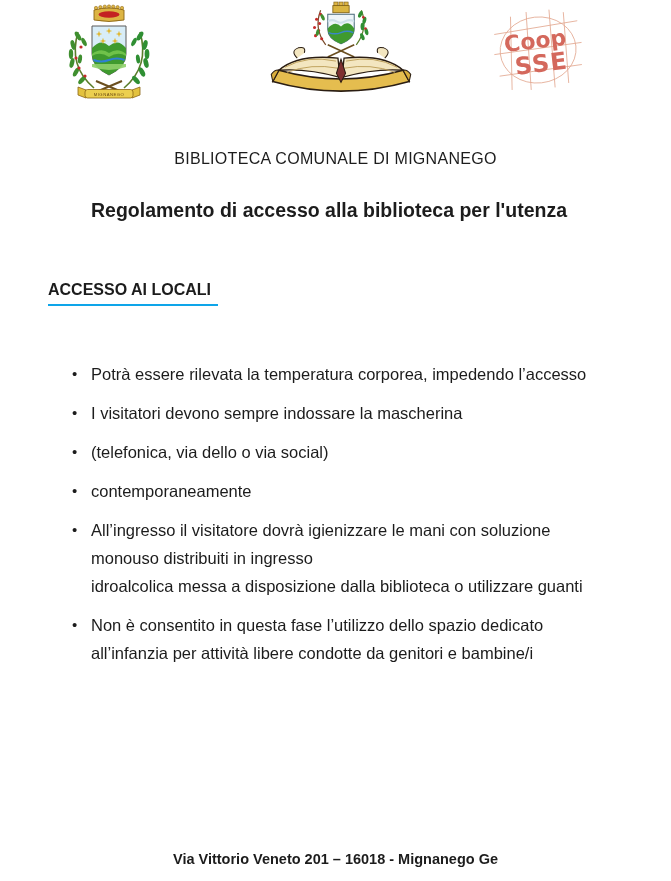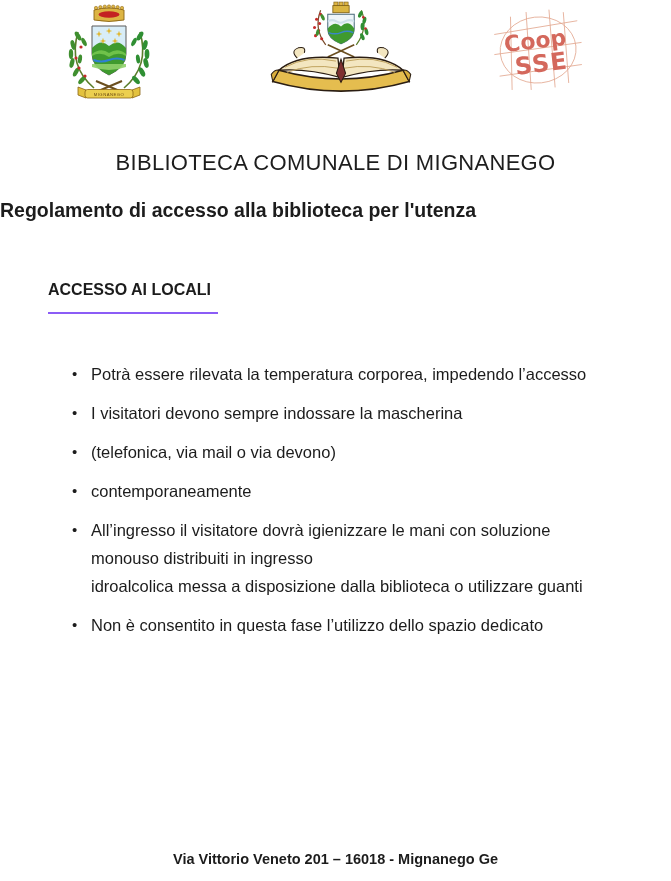--- a/index.html
+++ b/index.html
@@ -11,35 +11,35 @@
     font-family:"Liberation Sans",sans-serif;
     color:#1c1c1c;
     overflow:hidden;
   }
   .logo{position:absolute;}
   .logo-stemma{left:52px;top:2px;}
   .logo-biblioteca{left:264px;top:0px;}
   .logo-coop{left:492px;top:8px;}
   .doc-title{
     position:absolute;top:150px;left:0;width:671px;
-    text-align:center;font-size:22px;font-weight:400;
+    text-align:center;font-size:16px;font-weight:400;
     letter-spacing:0.3px;color:#1d1d1d;white-space:pre;
   }
   .doc-subtitle{
     position:absolute;top:199px;left:0;width:586px;
-    font-size:19.5px;font-weight:700;white-space:pre;
+    text-align:center;font-size:19.5px;font-weight:700;white-space:pre;padding-left:36px;
   }
   .section-heading{
     position:absolute;top:281px;left:48px;
     font-size:16px;font-weight:700;
   }
   .section-heading span{
     display:inline-block;
-    border-bottom:2px solid #8b5cf6;
-    padding-right:7px;padding-bottom:13px;
+    border-bottom:2px solid #0ea5e9;
+    padding-right:7px;padding-bottom:5px;
     white-space:pre;
   }
   .rules-list{
     position:absolute;top:360px;left:72px;width:560px;
     list-style:none;margin:0;padding:0;
   }
   .rules-list li{
     display:flex;
     margin-bottom:11px;
     font-size:16.5px;line-height:28px;
@@ -213,41 +213,42 @@
       </li>
       <li>
         <span class="marker">•</span>
         <div class="lines">
           <div>I visitatori devono sempre indossare la mascherina</div>
         </div>
       </li>
       <li>
         <span class="marker">•</span>
         <div class="lines">
-          <div>(telefonica, via mail o via devono)</div>
+          <div>(telefonica, via dello o via social)</div>
         </div>
       </li>
       <li>
         <span class="marker">•</span>
         <div class="lines">
           <div>contemporaneamente</div>
         </div>
       </li>
       <li>
         <span class="marker">•</span>
         <div class="lines">
           <div>All’ingresso il visitatore dovrà igienizzare le mani con soluzione</div>
           <div>monouso distribuiti in ingresso</div>
           <div>idroalcolica messa a disposizione dalla biblioteca o utilizzare guanti</div>
         </div>
       </li>
       <li>
         <span class="marker">•</span>
         <div class="lines">
           <div>Non è consentito in questa fase l’utilizzo dello spazio dedicato</div>
+          <div>all’infanzia per attività libere condotte da genitori e bambine/i</div>
         </div>
       </li>
     </ul>
 
   <div class="doc-footer">
     <div>Via Vittorio Veneto 201 – 16018 - Mignanego Ge</div>
     
     
   </div>
 

